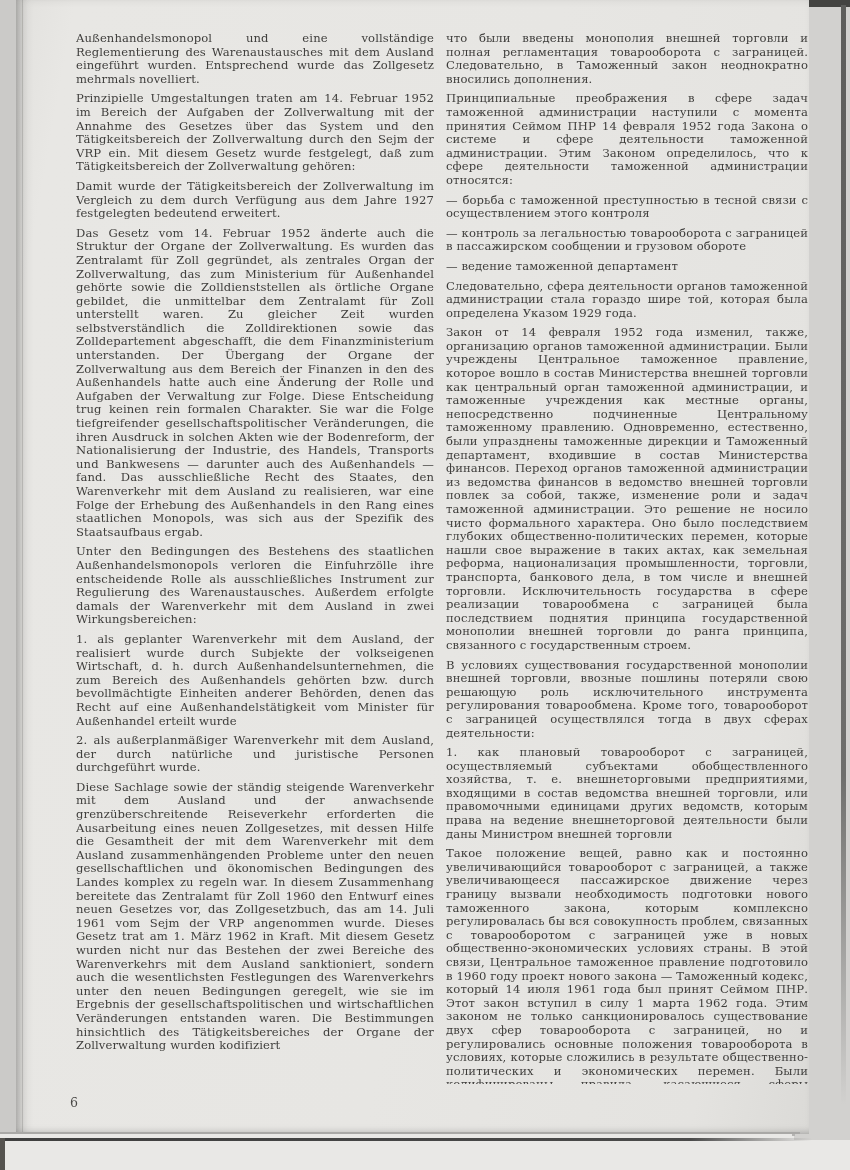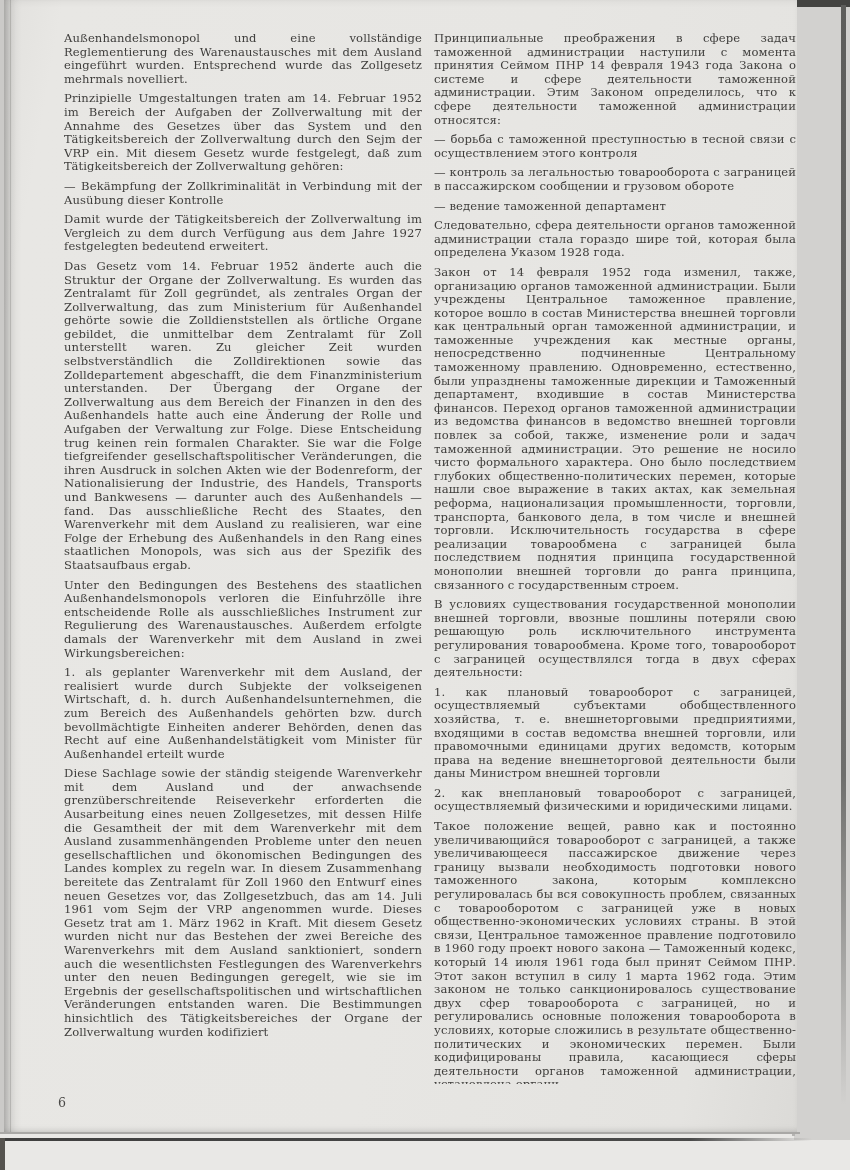--- a/index.html
+++ b/index.html
@@ -62,21 +62,21 @@
   }
   .paper-edge-right {
     position: absolute;
     left: 792px; top: 0;
     width: 3px; height: 1136px;
     background: linear-gradient(to bottom, #8f8e8c 0%, #9a9997 60%, #b5b4b2 100%);
   }
   
   .paper {
     position: absolute;
-    left: 4px; top: 0;
+    left: 16px; top: 0;
     width: 793px; height: 1134px;
     background: linear-gradient(100deg, #e2e1de 0%, #e8e7e4 6%, #e7e6e3 55%, #e4e3e0 88%, #dbdad7 100%);
     box-shadow: inset 10px 0 14px -8px rgba(40,40,40,0.45),
                 inset 0 -6px 8px -6px rgba(60,60,60,0.35);
   }
   .binding-crease {
     position: absolute;
     left: 6px; top: 0;
     width: 1px; height: 1134px;
     background: rgba(60,60,58,0.18);
@@ -118,38 +118,38 @@
   <div class="right-strip-topcap"></div>
   <div class="right-strip-line"></div>
   <div class="paper-edge-right"></div>
 
   <div class="paper">
     <div class="binding-crease"></div>
 
     <div class="col col-left" lang="de">
         <p>Außenhandelsmonopol und eine vollständige Reglementierung des Warenaustausches mit dem Ausland eingeführt wurden. Entsprechend wurde das Zollgesetz mehrmals novelliert.</p>
         <p>Prinzipielle Umgestaltungen traten am 14. Februar 1952 im Bereich der Aufgaben der Zollverwaltung mit der Annahme des Gesetzes über das System und den Tätigkeitsbereich der Zollverwaltung durch den Sejm der VRP ein. Mit diesem Gesetz wurde festgelegt, daß zum Tätigkeitsbereich der Zollverwaltung gehören:</p>
-        <p>— Bekämpfung der Zollkriminalität in Verbindung mit der Ausübung dieser Kontrolle</p>
         <p>Damit wurde der Tätigkeitsbereich der Zollverwaltung im Vergleich zu dem durch Verfügung aus dem Jahre 1927 festgelegten bedeutend erweitert.</p>
         <p>Das Gesetz vom 14. Februar 1952 änderte auch die Struktur der Organe der Zollverwaltung. Es wurden das Zentralamt für Zoll gegründet, als zentrales Organ der Zollverwaltung, das zum Ministerium für Außenhandel gehörte sowie die Zolldienststellen als örtliche Organe gebildet, die unmittelbar dem Zentralamt für Zoll unterstellt waren. Zu gleicher Zeit wurden selbstverständlich die Zolldirektionen sowie das Zolldepartement abgeschafft, die dem Finanzministerium unterstanden. Der Übergang der Organe der Zollverwaltung aus dem Bereich der Finanzen in den des Außenhandels hatte auch eine Änderung der Rolle und Aufgaben der Verwaltung zur Folge. Diese Entscheidung trug keinen rein formalen Charakter. Sie war die Folge tiefgreifender gesellschaftspolitischer Veränderungen, die ihren Ausdruck in solchen Akten wie der Bodenreform, der Nationalisierung der Industrie, des Handels, Transports und Bankwesens — darunter auch des Außenhandels — fand. Das ausschließliche Recht des Staates, den Warenverkehr mit dem Ausland zu realisieren, war eine Folge der Erhebung des Außenhandels in den Rang eines staatlichen Monopols, was sich aus der Spezifik des Staatsaufbaus ergab.</p>
         <p>Unter den Bedingungen des Bestehens des staatlichen Außenhandelsmonopols verloren die Einfuhrzölle ihre entscheidende Rolle als ausschließliches Instrument zur Regulierung des Warenaustausches. Außerdem erfolgte damals der Warenverkehr mit dem Ausland in zwei Wirkungsbereichen:</p>
         <p>1. als geplanter Warenverkehr mit dem Ausland, der realisiert wurde durch Subjekte der volkseigenen Wirtschaft, d. h. durch Außenhandelsunternehmen, die zum Bereich des Außenhandels gehörten bzw. durch bevollmächtigte Einheiten anderer Behörden, denen das Recht auf eine Außenhandelstätigkeit vom Minister für Außenhandel erteilt wurde</p>
+        <p>2. als außerplanmäßiger Warenverkehr mit dem Ausland, der durch natürliche und juristische Personen durchgeführt wurde.</p>
         <p>Diese Sachlage sowie der ständig steigende Warenverkehr mit dem Ausland und der anwachsende grenzüberschreitende Reiseverkehr erforderten die Ausarbeitung eines neuen Zollgesetzes, mit dessen Hilfe die Gesamtheit der mit dem Warenverkehr mit dem Ausland zusammenhängenden Probleme unter den neuen gesellschaftlichen und ökonomischen Bedingungen des Landes komplex zu regeln war. In diesem Zusammenhang bereitete das Zentralamt für Zoll 1960 den Entwurf eines neuen Gesetzes vor, das Zollgesetzbuch, das am 14. Juli 1961 vom Sejm der VRP angenommen wurde. Dieses Gesetz trat am 1. März 1962 in Kraft. Mit diesem Gesetz wurden nicht nur das Bestehen der zwei Bereiche des Warenverkehrs mit dem Ausland sanktioniert, sondern auch die wesentlichsten Festlegungen des Warenverkehrs unter den neuen Bedingungen geregelt, wie sie im Ergebnis der gesellschaftspolitischen und wirtschaftlichen Veränderungen entstanden waren. Die Bestimmungen hinsichtlich des Tätigkeitsbereiches der Organe der Zollverwaltung wurden kodifiziert</p>
       </div>
 
     <div class="col col-right" lang="ru">
-        <p>Принципиальные преображения в сфере задач таможенной администрации наступили с момента принятия Сеймом ПНР 14 февраля 1943 года Закона о системе и сфере деятельности таможенной администрации. Этим Законом определилось, что к сфере деятельности таможенной администрации относятся:</p>
+        <p>что были введены монополия внешней торговли и полная регламентация товарооборота с заграницей. Следовательно, в Таможенный закон неоднократно вносились дополнения.</p>
+        <p>Принципиальные преображения в сфере задач таможенной администрации наступили с момента принятия Сеймом ПНР 14 февраля 1952 года Закона о системе и сфере деятельности таможенной администрации. Этим Законом определилось, что к сфере деятельности таможенной администрации относятся:</p>
         <p>— борьба с таможенной преступностью в тесной связи с осуществлением этого контроля</p>
         <p>— контроль за легальностью товарооборота с заграницей в пассажирском сообщении и грузовом обороте</p>
         <p>— ведение таможенной департамент</p>
-        <p>Следовательно, сфера деятельности органов таможенной администрации стала гораздо шире той, которая была определена Указом 1928 года.</p>
+        <p>Следовательно, сфера деятельности органов таможенной администрации стала гораздо шире той, которая была определена Указом 1929 года.</p>
         <p>Закон от 14 февраля 1952 года изменил, также, организацию органов таможенной администрации. Были учреждены Центральное таможенное правление, которое вошло в состав Министерства внешней торговли как центральный орган таможенной администрации, и таможенные учреждения как местные органы, непосредственно подчиненные Центральному таможенному правлению. Одновременно, естественно, были упразднены таможенные дирекции и Таможенный департамент, входившие в состав Министерства финансов. Переход органов таможенной администрации из ведомства финансов в ведомство внешней торговли повлек за собой, также, изменение роли и задач таможенной администрации. Это решение не носило чисто формального характера. Оно было последствием глубоких общественно-политических перемен, которые нашли свое выражение в таких актах, как земельная реформа, национализация промышленности, торговли, транспорта, банкового дела, в том числе и внешней торговли. Исключительность государства в сфере реализации товарообмена с заграницей была последствием поднятия принципа государственной монополии внешней торговли до ранга принципа, связанного с государственным строем.</p>
         <p>В условиях существования государственной монополии внешней торговли, ввозные пошлины потеряли свою решающую роль исключительного инструмента регулирования товарообмена. Кроме того, товарооборот с заграницей осуществлялся тогда в двух сферах деятельности:</p>
         <p>1. как плановый товарооборот с заграницей, осуществляемый субъектами обобществленного хозяйства, т. е. внешнеторговыми предприятиями, входящими в состав ведомства внешней торговли, или правомочными единицами других ведомств, которым права на ведение внешнеторговой деятельности были даны Министром внешней торговли</p>
-        <p>2. как внеплановый товарооборот с заграницей, осуществляемый физическими и юридическими  лицами.</p>
         <p>Такое положение вещей, равно как и постоянно увеличивающийся товарооборот с заграницей, а также увеличивающееся пассажирское движение через границу вызвали необходимость подготовки нового таможенного закона, которым комплексно регулировалась бы вся совокупность проблем, связанных с товарооборотом с заграницей уже в новых общественно-экономических условиях страны. В этой связи, Центральное таможенное правление подготовило в 1960 году проект нового закона — Таможенный кодекс, который 14 июля 1961 года был принят Сеймом ПНР. Этот закон вступил в силу 1 марта 1962 года. Этим законом не только санкционировалось существование двух сфер товарооборота с заграницей, но и регулировались основные положения товарооборота в условиях, которые сложились в результате общественно-политических и экономических перемен. Были кодифицированы правила, касающиеся сферы деятельности органов таможенной администрации, установлена органи-</p>
       </div>
 
     <div class="page-number">6</div>
   </div>
 
   <div class="bottom-line-1"></div>
   <div class="bottom-line-2"></div>
   <div class="bottom-left-sliver"></div>
 

